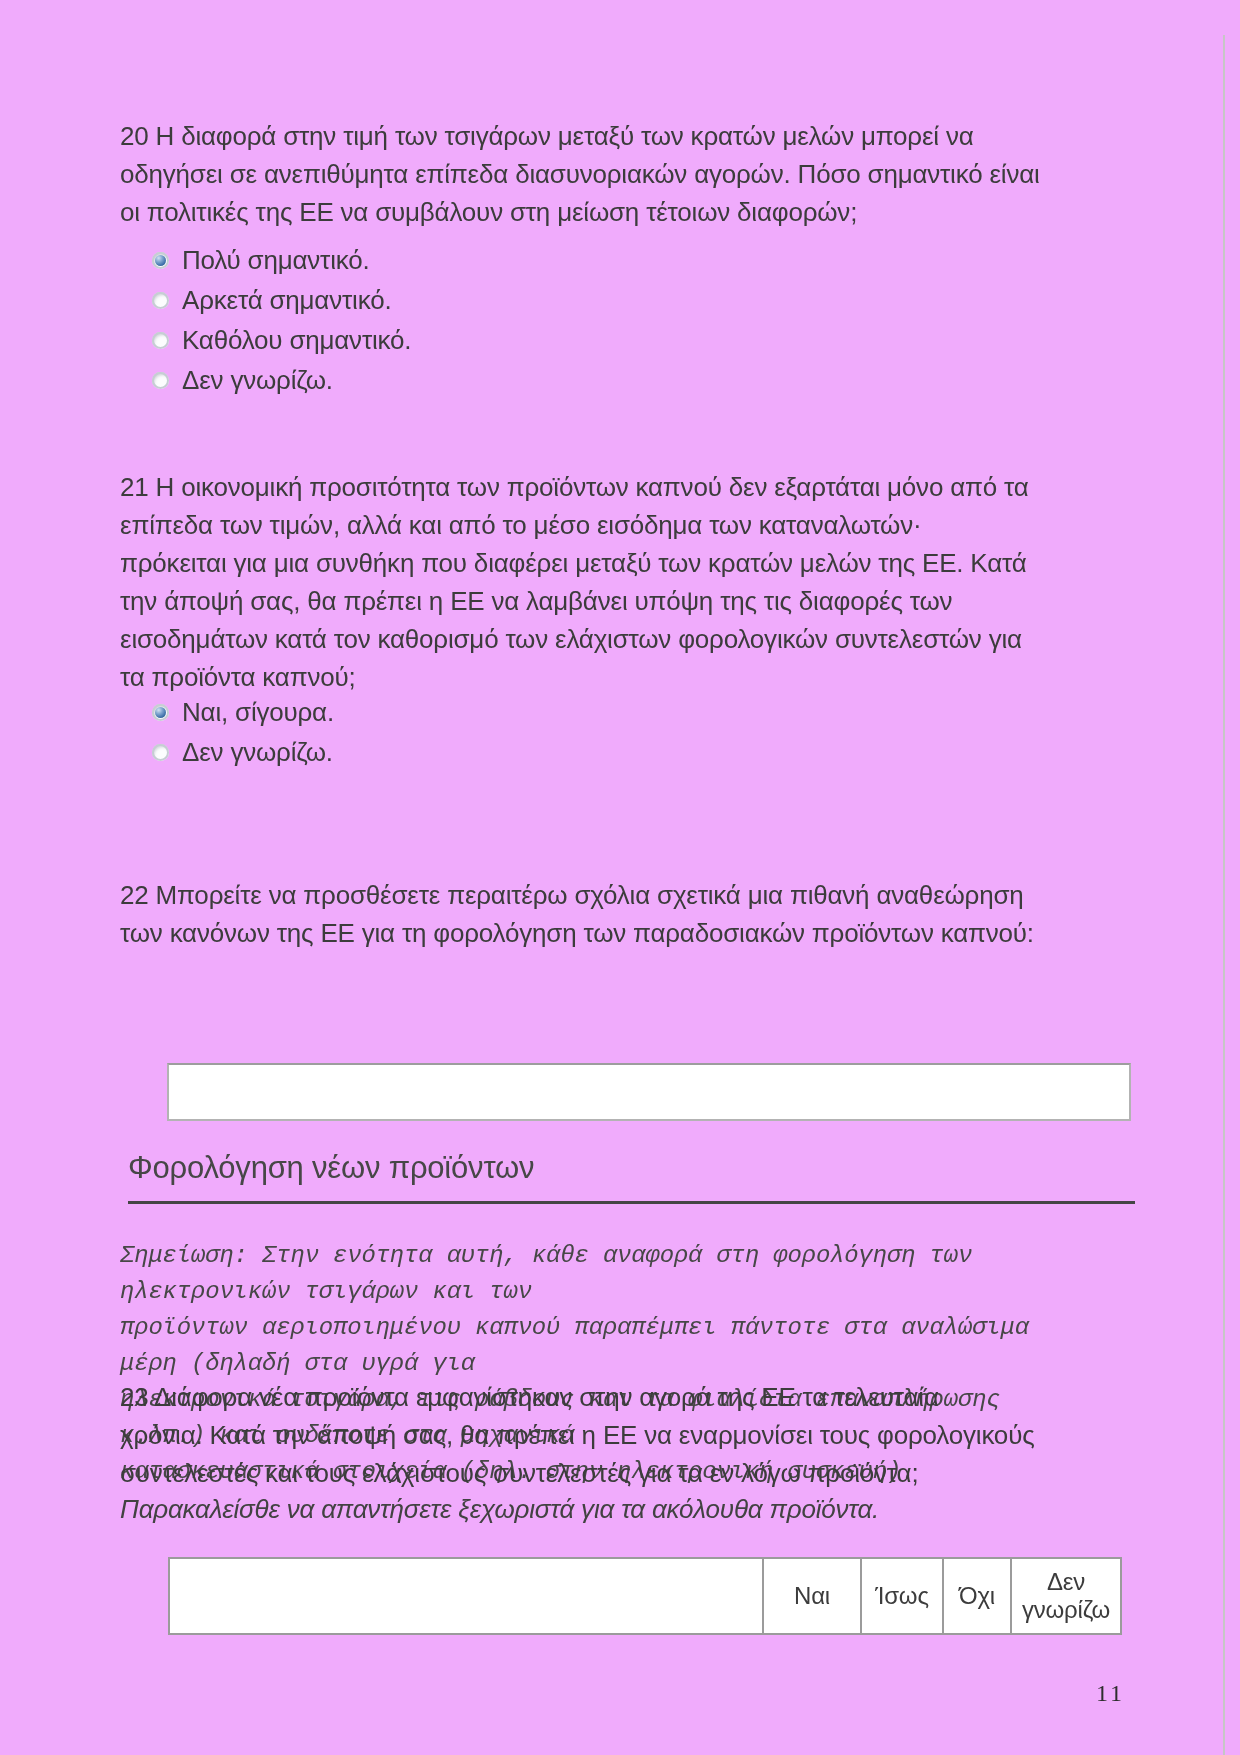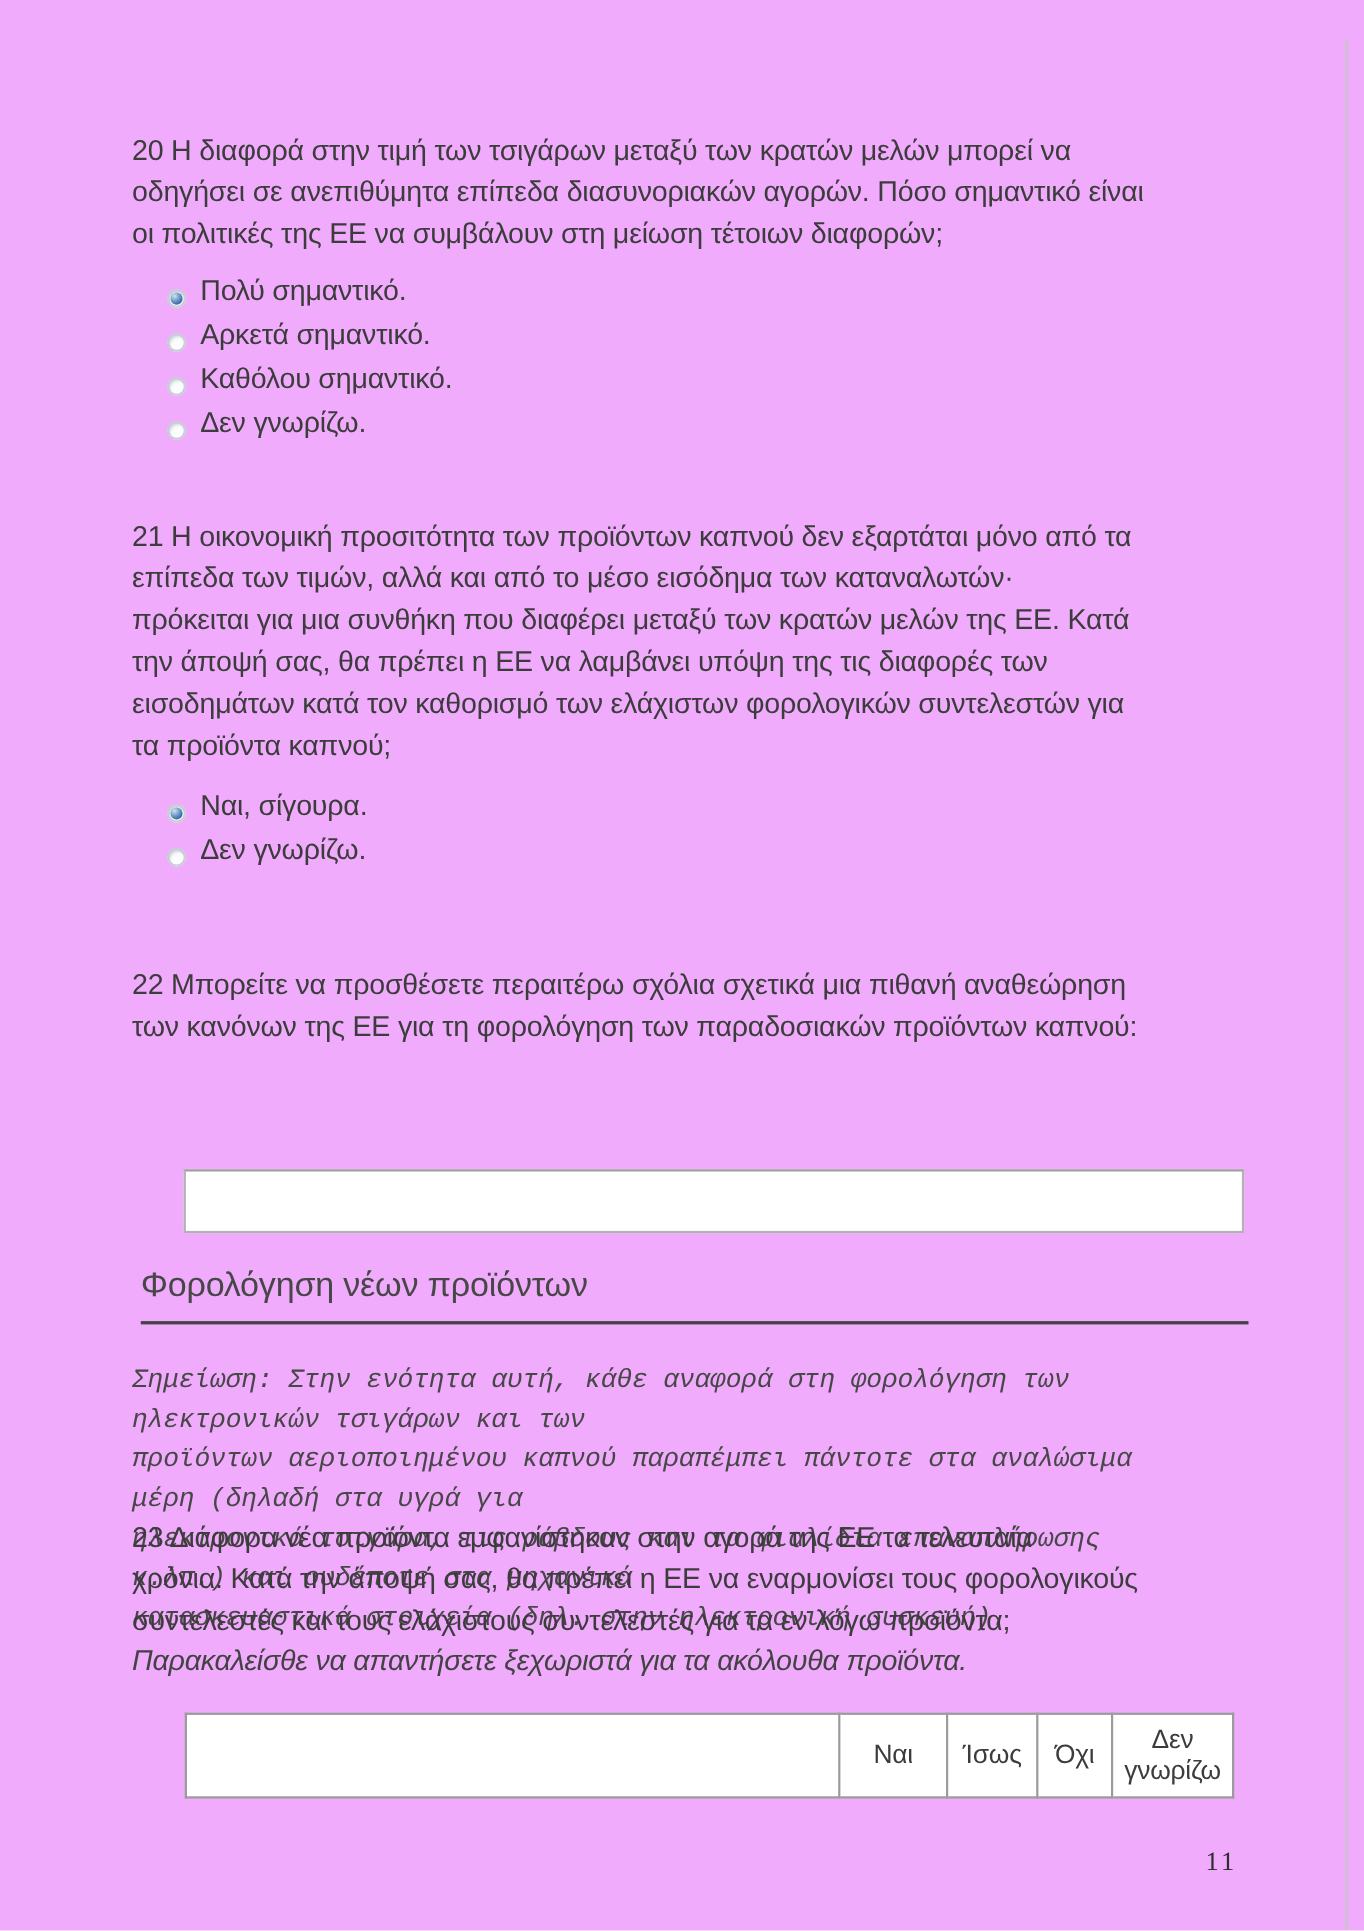--- a/index.html
+++ b/index.html
@@ -31,24 +31,24 @@
   .q21-text { top: 468px; }
   .q22-text { top: 876px; }
   .q23-text { top: 1378px; }
 
   .options {
     position: absolute;
     left: 152px;
     width: 800px;
   }
   .q20-options { top: 240px; }
-  .q21-options { top: 692px; margin-top: 16px; }
+  .q21-options { top: 692px; }
   .option {
     display: flex;
-    align-items: flex-end;
+    align-items: center;
     height: 40px;
     cursor: default;
   }
   .radio {
     position: relative;
     flex: 0 0 auto;
     width: 17px;
     height: 17px;
     margin-right: 13px;
     border-radius: 50%;

